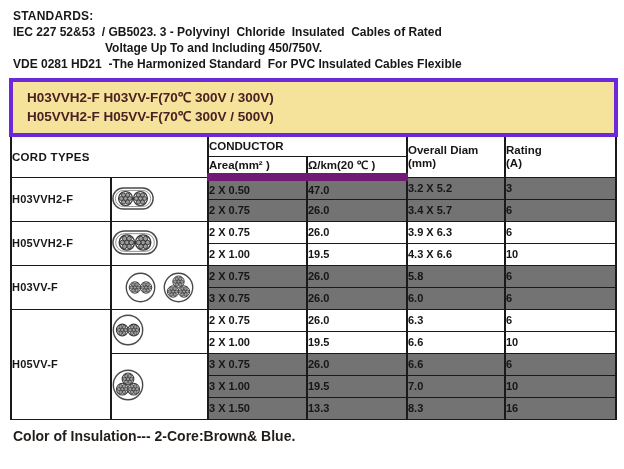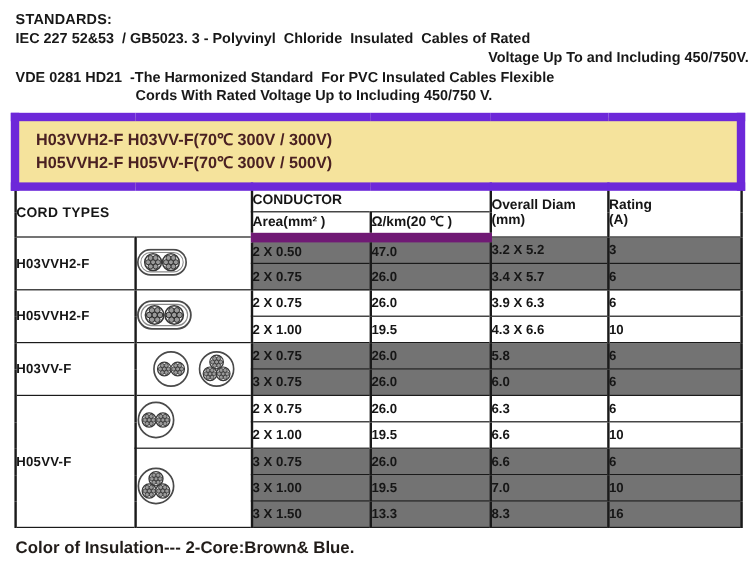--- a/index.html
+++ b/index.html
@@ -9,21 +9,21 @@
     background:#fff;
     font-family:"Liberation Sans",sans-serif;
     font-weight:bold;
     color:#181818;
     overflow:hidden;
   }
   
   .standards{padding:7px 0 0 13px;}
   .standards-heading{font-size:12px;line-height:18px;letter-spacing:.2px;}
   .std-line{font-size:12px;line-height:15.8px;white-space:pre;}
-  .std-line.indent-1{padding-left:92px;text-align:right;}
+  .std-line.indent-1{padding-left:92px;}
   .std-line.indent-2{padding-left:100px;}
 
   
   table.spec{
     margin:6px 0 0 9px;
     border-collapse:collapse;
     table-layout:fixed;
     width:605px;
   }
   table.spec col.c-label{width:100px;}
@@ -45,21 +45,21 @@
     color:#161616;
   }
   tr.title-row td{
     background:#F5E39C;
     color:#4A2122;
     text-align:left;
     padding-left:14px;
     font-size:13.5px;
     line-height:18.5px;
     height:51px;
-    border:7px solid #6d28d9;
+    border:4px solid #6d28d9;
   }
   tr.hdr td{font-size:11.5px;line-height:13px;}
   tr.hdr1{height:21px;}
   tr.hdr2{height:21px;}
   tr.hdr2 td{border-bottom:8px solid #701a75;}
   td.cord-types{font-size:14px;letter-spacing:.3px;}
   tr.data{height:22px;}
   td.y{background:#737373;}
   td.gtop{border-top:2px solid #1a1a1a;}
   td.glabel{font-size:11px;letter-spacing:.2px;}
@@ -113,21 +113,20 @@
   </defs>
 </svg>
 
 <div class="page">
 
   <div class="standards">
     <div class="standards-heading">STANDARDS:</div>
     <div class="std-line">IEC 227 52&amp;53  / GB5023. 3 - Polyvinyl  Chloride  Insulated  Cables of Rated</div>
     <div class="std-line indent-1">Voltage Up To and Including 450/750V.</div>
     <div class="std-line">VDE 0281 HD21  -The Harmonized Standard  For PVC Insulated Cables Flexible</div>
-    <div class="std-line indent-2">Cords With Rated Voltage Up to Including 450/750 V.</div>
   </div>
 
   <table class="spec">
     <colgroup>
       <col class="c-label">
         <col class="c-icon">
         <col class="c-area">
         <col class="c-ohm">
         <col class="c-diam">
         <col class="c-rating">

